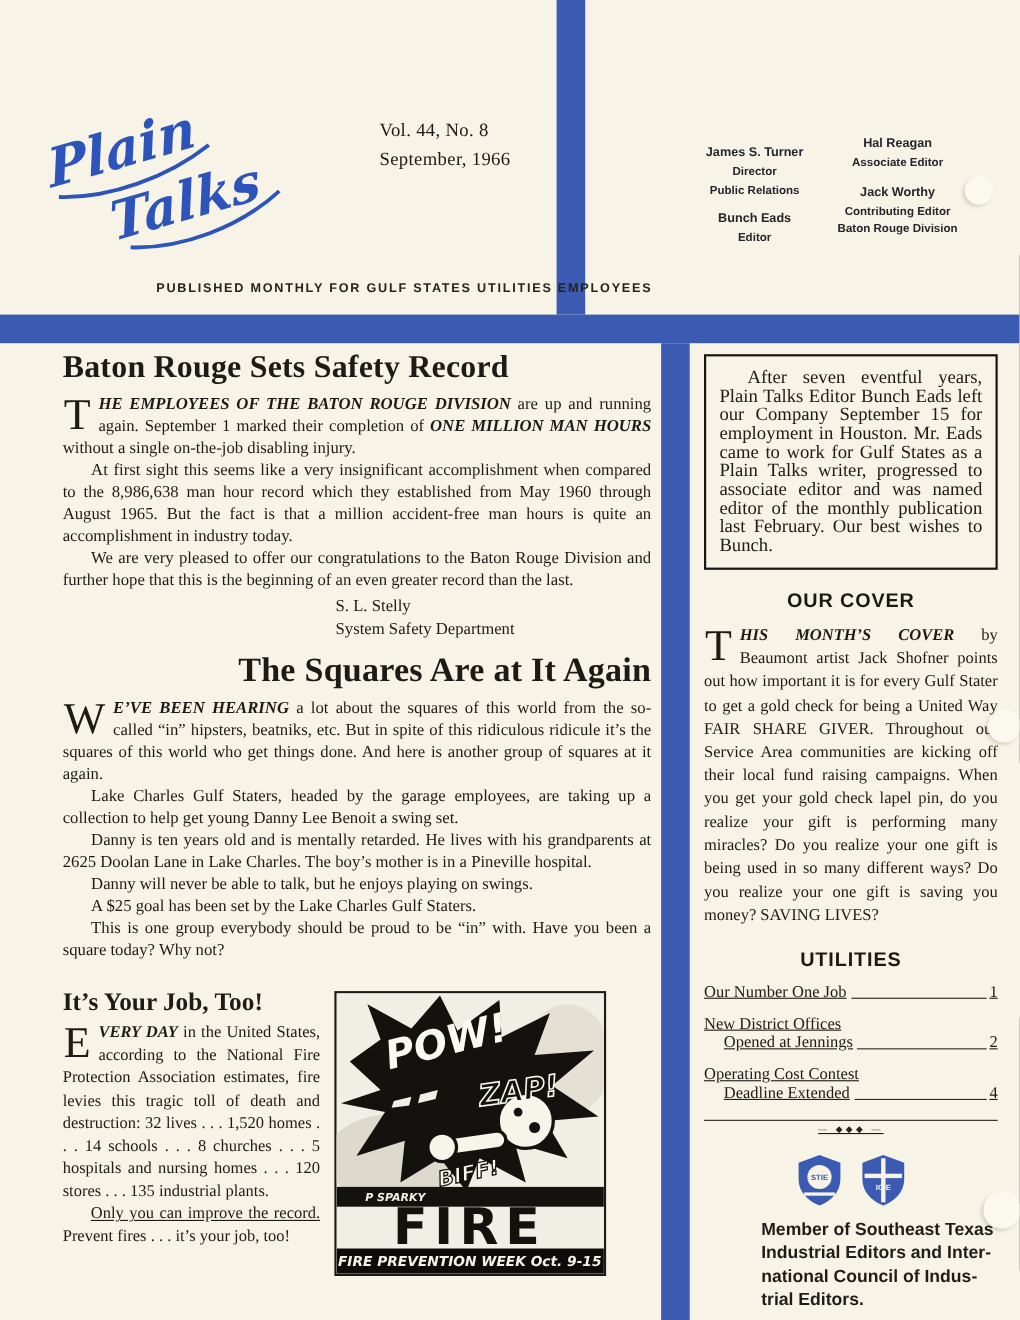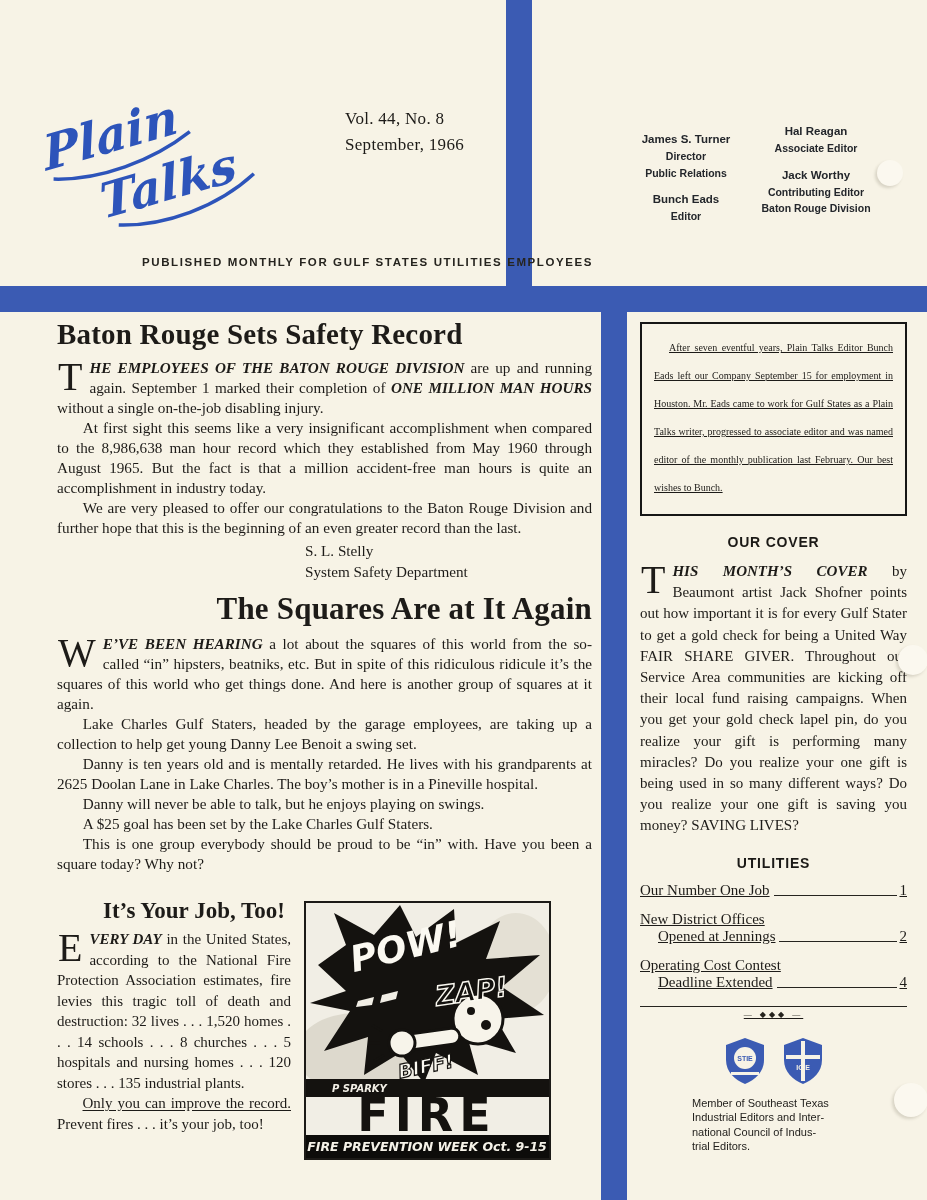--- a/index.html
+++ b/index.html
@@ -38,44 +38,44 @@
   .ind { text-indent:1.7em; }
   .lead-bold { font-weight:bold;font-style:italic; }
   .dropcap { float:left; font-size:40px; line-height:32px; padding:3px 7px 0 1px; }
   .uline { text-decoration:underline; text-underline-offset:2px; }
 
   .sig { margin:3px 0 9px 248px; font-size:15.2px; line-height:1.35; }
 
   
   #bottom-row { position:absolute; left:57px; top:898px; width:535px; display:flex; }
   #job-col { width:234px; }
-  #job-col h2 { font-size:23px; font-weight:bold; margin-bottom:5px;margin-left:46px; }
+  #job-col h2 { font-size:23px; font-weight:bold; margin-bottom:5px; }
   #job-col .body-p { font-size:15px; line-height:20.5px; }
   #poster-wrap { margin-left:13px; margin-top:3px; width:247px; height:259px;
                  border:2px solid #1c1a17; background:#f2efe7; }
   .poster-txt { font-family:"DejaVu Sans",sans-serif; font-weight:bold; font-style:italic; }
 
   
   #note-box { border:2px solid #161616; padding:10px 12px 12px; }
-  #note-box p { font-size:10px; line-height:28px; text-align:justify; text-indent:1.5em;text-decoration:underline; }
-  .col-head { font-family:"Liberation Sans",sans-serif; font-weight:bold; font-size:14px;
+  #note-box p { font-size:17px; line-height:17px; text-align:justify; text-indent:1.5em; }
+  .col-head { font-family:"Liberation Sans",sans-serif; font-weight:bold; font-size:18px;
               letter-spacing:0.8px; text-align:center; margin:18px 0 11px; color:#1b1916; }
   #cover-p { font-size:15px; line-height:21.2px; text-align:justify; }
 
   #toc { margin-top:4px; font-size:15px;text-decoration:underline; }
   .toc-row { display:flex; align-items:flex-end; }
   .toc-indent { padding-left:18px; }
   .toc-plain { margin-top:12px; }
   .leader { flex:1; border-bottom:1.4px solid #26241f; margin:0 3px 3px 4px; min-width:18px; }
   #toc-rule { border:none; border-top:1.5px solid #26241f; margin-top:15px; }
   #toc-ornament { text-align:center; font-size:8px; letter-spacing:3px; margin-top:3px; color:#26241f; }
 
   #badges { display:flex; justify-content:center; gap:16px; margin-top:18px; }
   #member-text { margin:11px 0 0 52px; width:218px; font-family:"Liberation Sans",sans-serif;
-                 font-weight:normal; font-size:11px; line-height:1.32; white-space:pre-line; color:#1f1d1a; }
+                 font-weight:bold; font-size:16px; line-height:1.32; white-space:pre-line; color:#1f1d1a; }
 
   
   .curl { position:absolute; background:#fbf8ef; border-radius:50%;
           box-shadow:-2px 2px 3px rgba(80,70,50,0.18); }
   #curl1 { left:877px; top:160px;  width:26px; height:26px; }
   #curl2 { left:898px; top:645px;  width:30px; height:30px; }
   #curl3 { left:894px; top:1083px; width:34px; height:34px; }
 </style>
 </head>
 <body>

